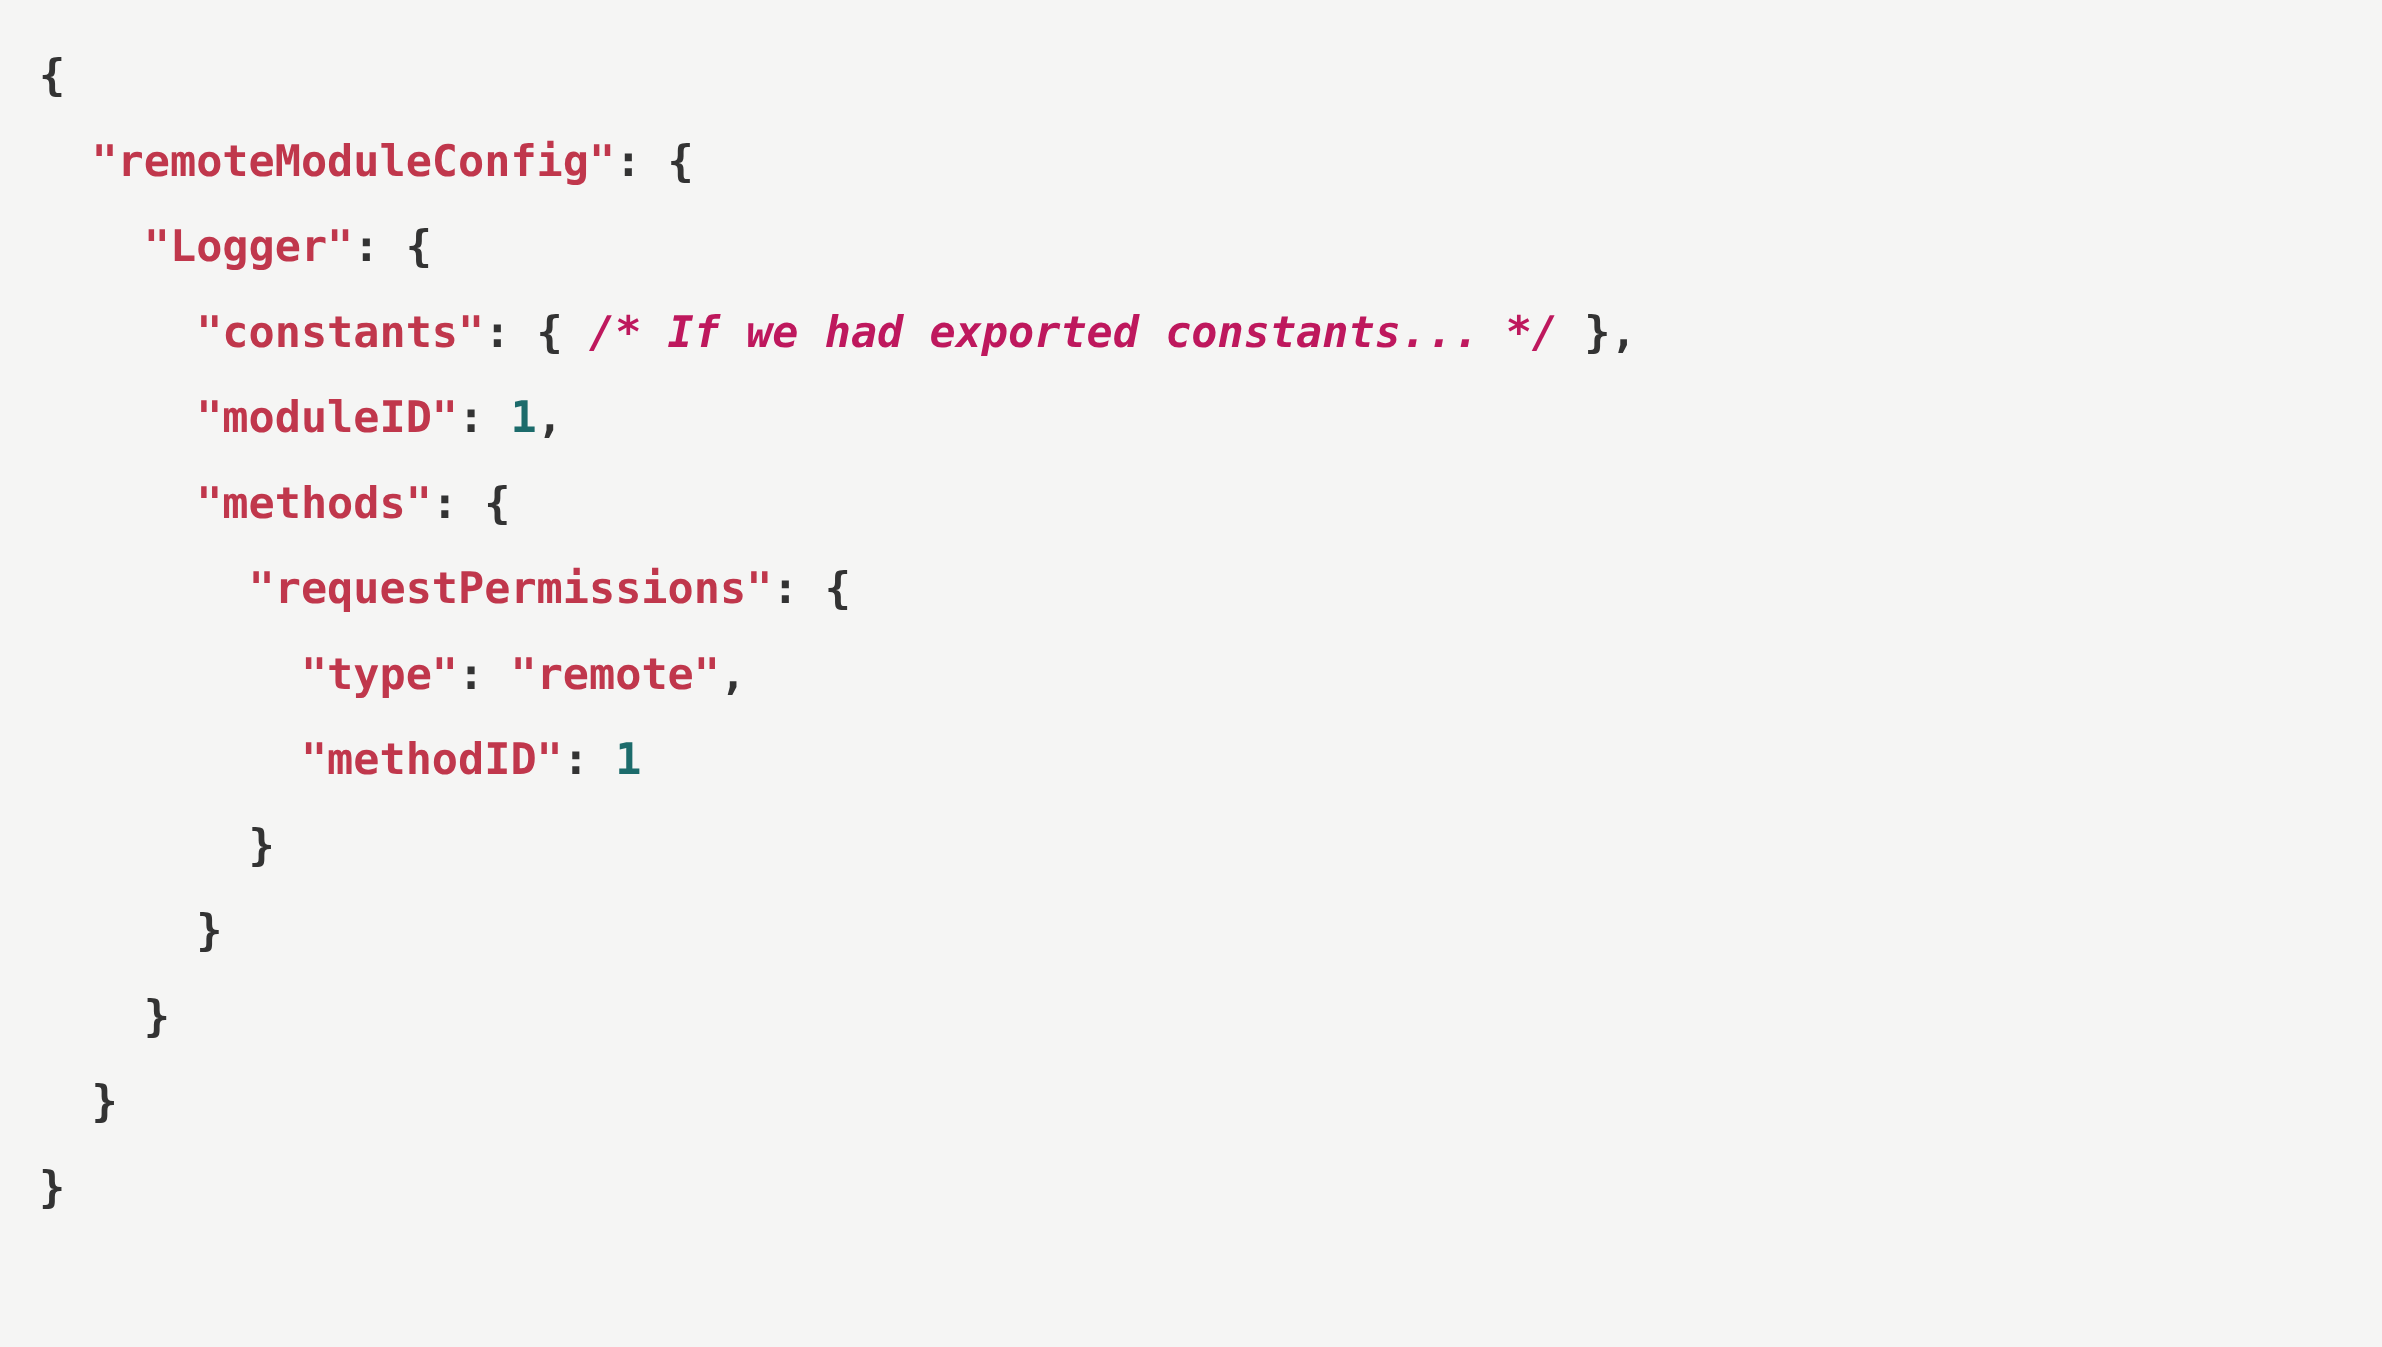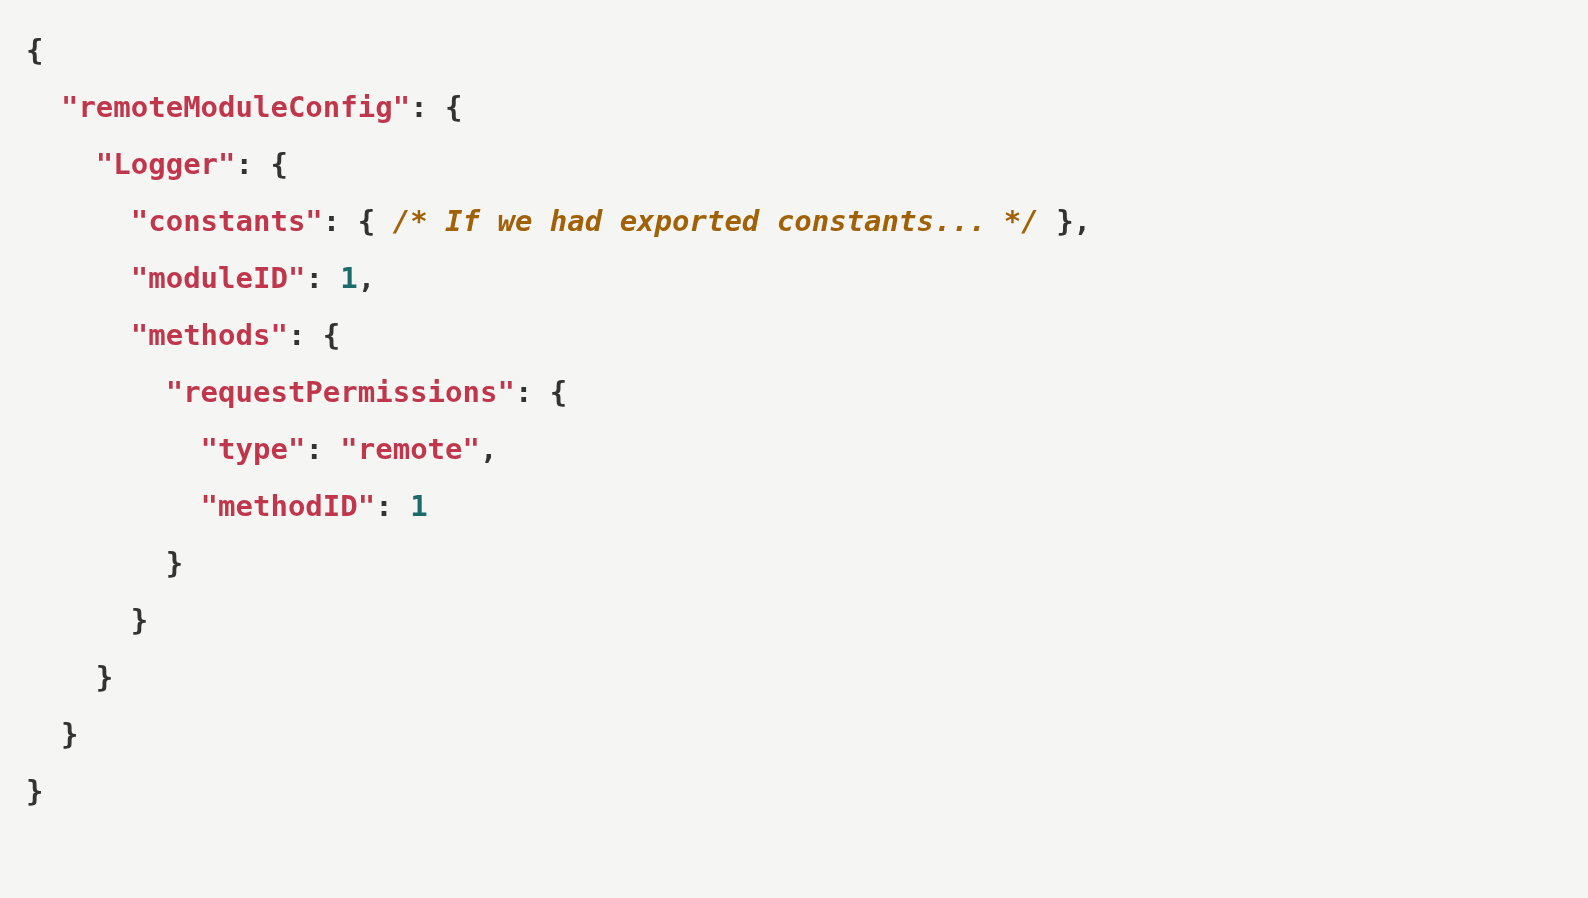--- a/index.html
+++ b/index.html
@@ -17,21 +17,21 @@
   pre.code {
     margin: 0;
     padding: 22px 26px;
     line-height: 57px;
     white-space: pre;
   }
   .punct   { color: #333333; }
   .key     { color: #c0374c; }
   .strval  { color: #c0374c; }
   .num     { color: #1c6b6b; }
-  .comment { color: #a16207; font-style: italic; }
+  .comment { color: #be185d; font-style: italic; }
 </style>
 </head>
 <body>
 
 <pre class="code"><span class="punct">{</span>
 <span class="punct">  </span><span class="key">"remoteModuleConfig"</span><span class="punct">: {</span>
 <span class="punct">    </span><span class="key">"Logger"</span><span class="punct">: {</span>
 <span class="punct">      </span><span class="key">"constants"</span><span class="punct">: { </span><span class="comment">/* If we had exported constants... */</span><span class="punct"> },</span>
 <span class="punct">      </span><span class="key">"moduleID"</span><span class="punct">: </span><span class="num">1</span><span class="punct">,</span>
 <span class="punct">      </span><span class="key">"methods"</span><span class="punct">: {</span>

